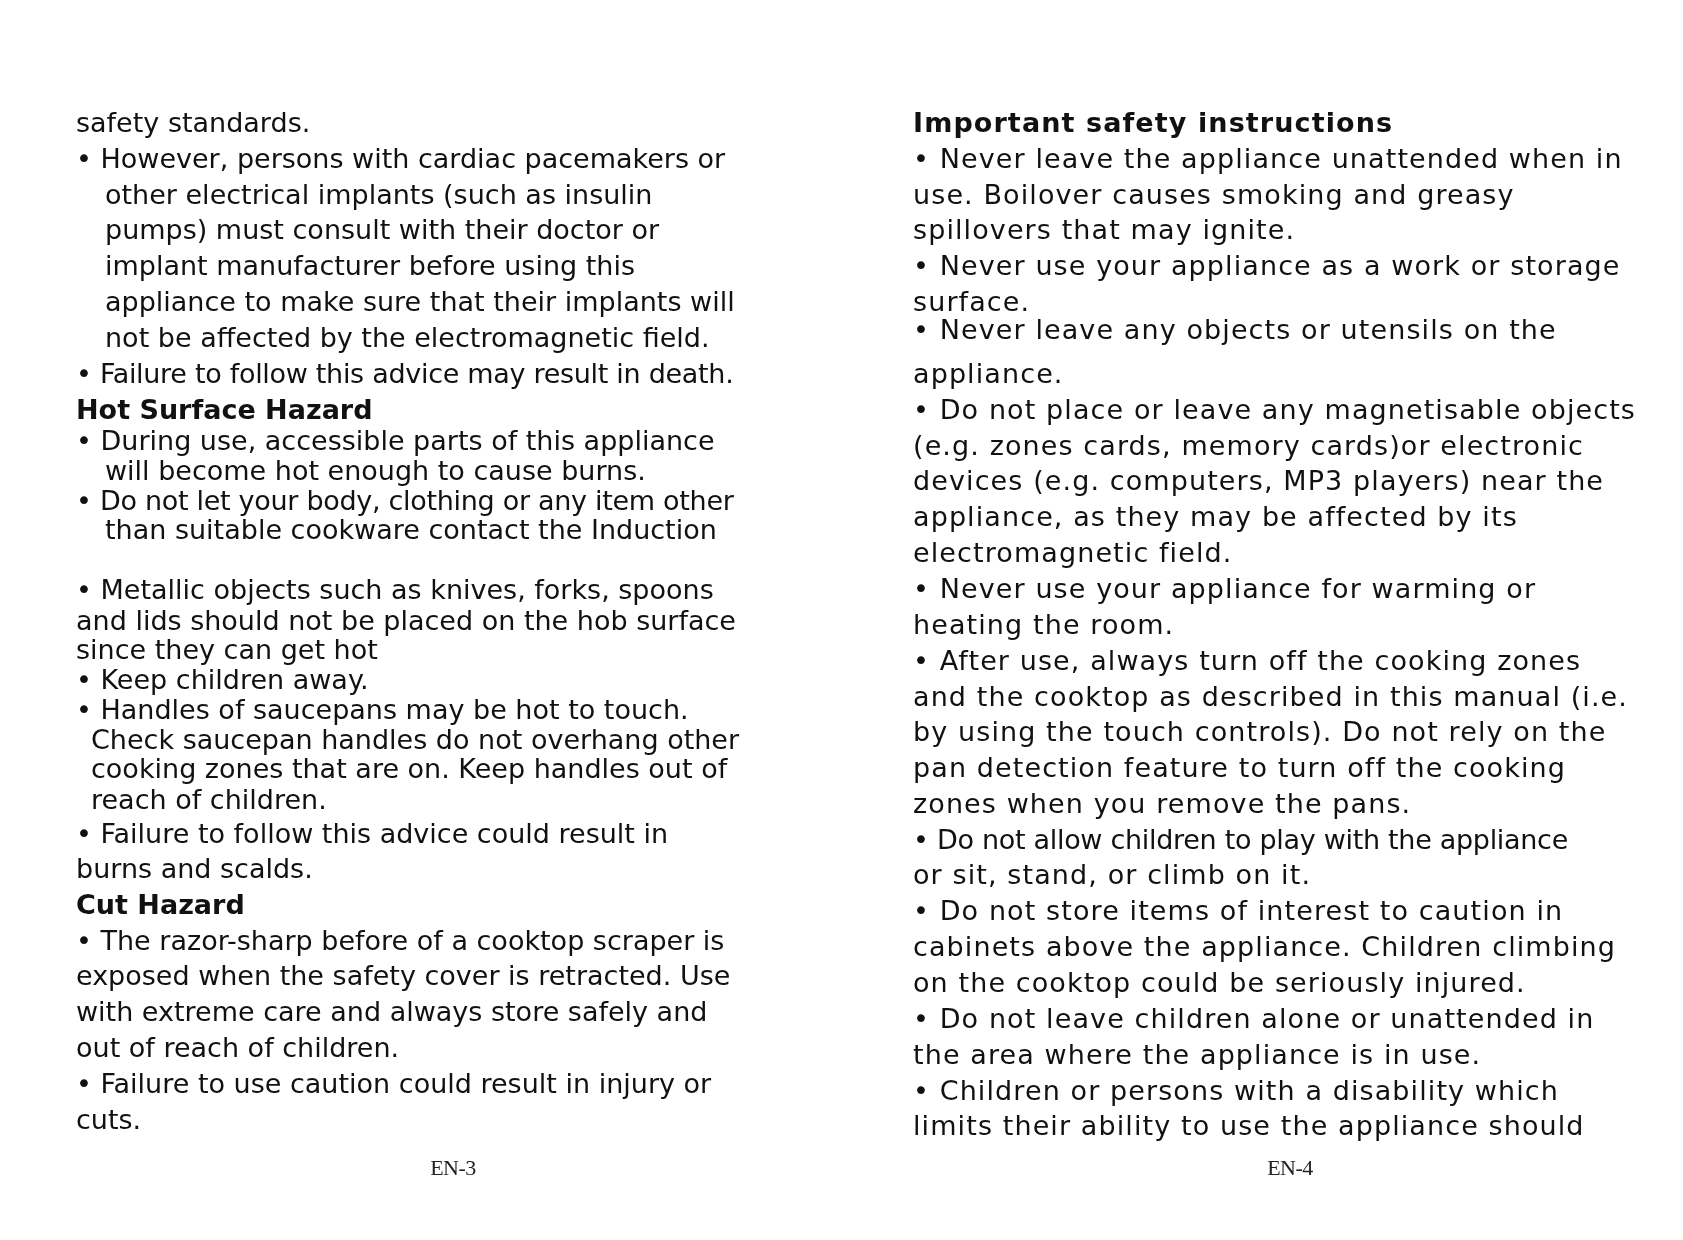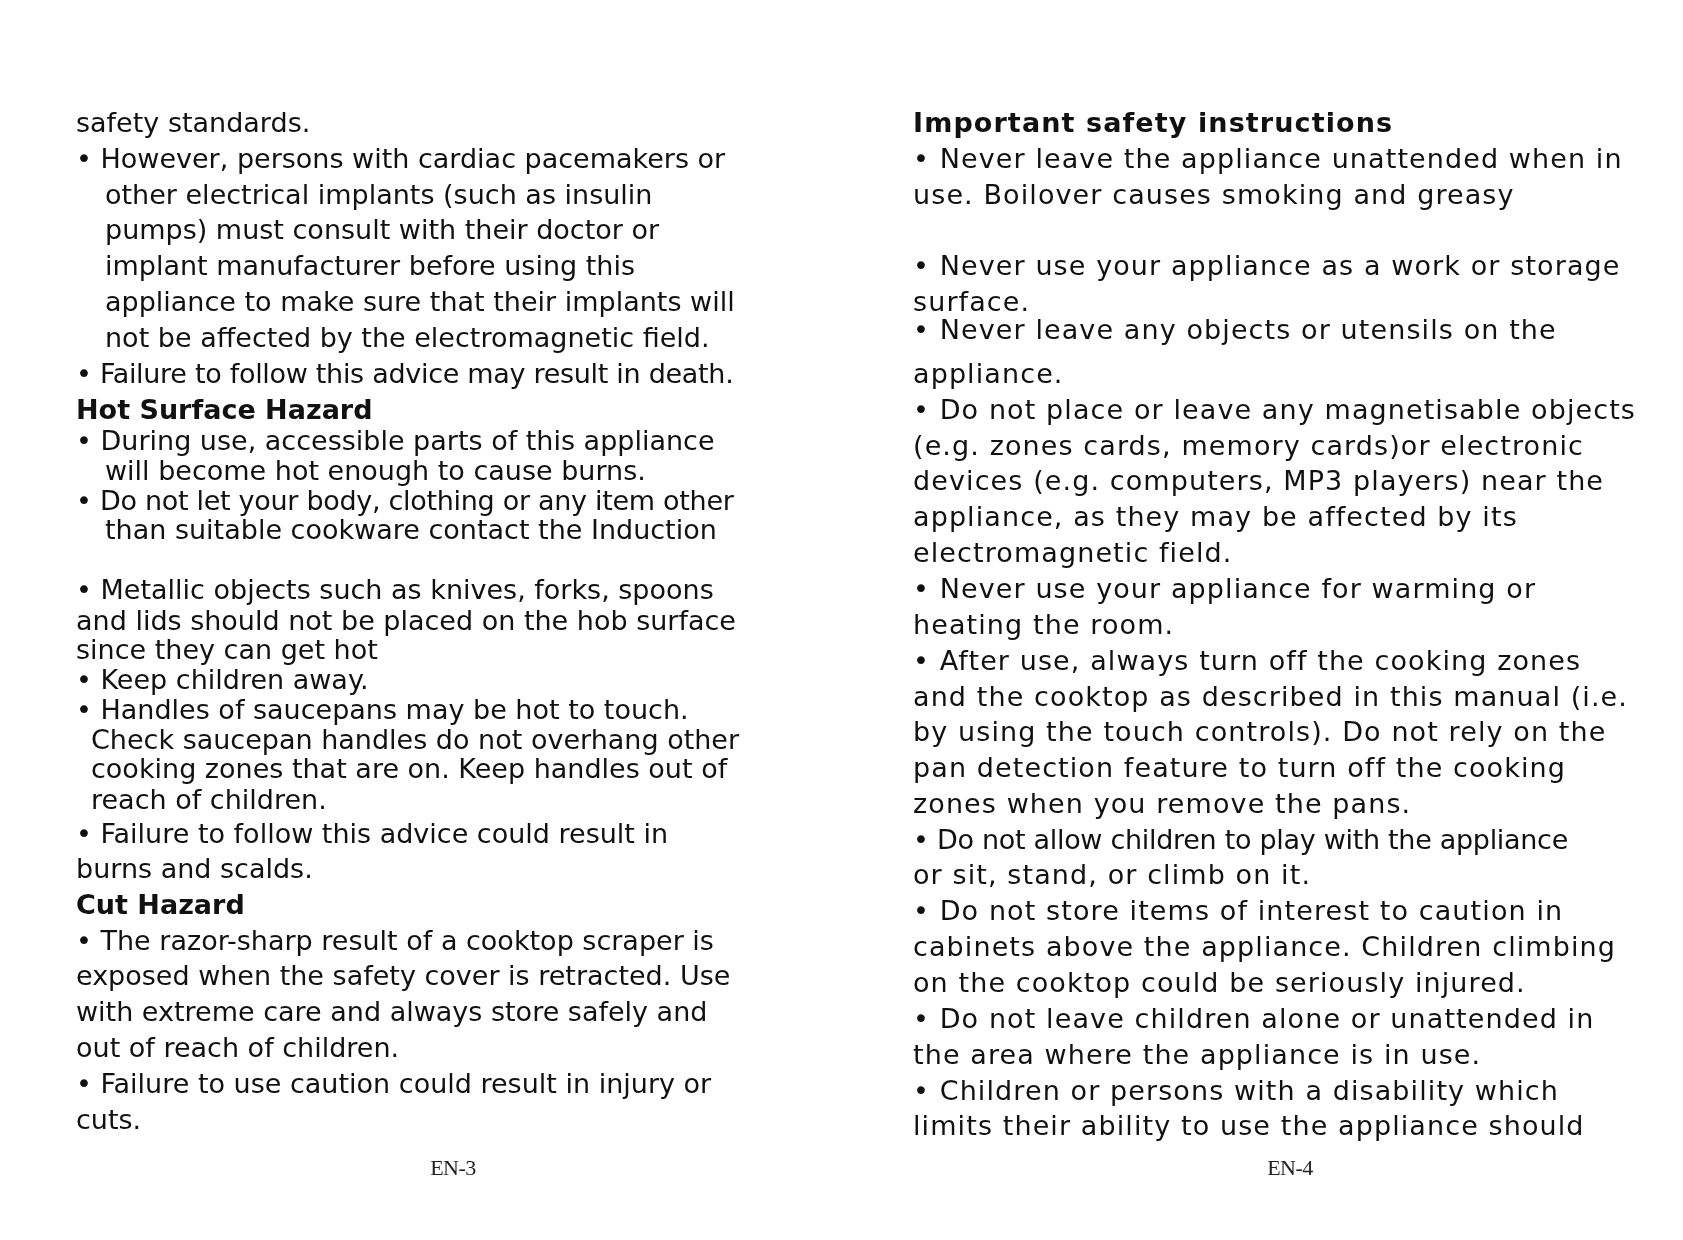--- a/index.html
+++ b/index.html
@@ -49,31 +49,32 @@
     <div class="line" style="left: 76px; top: 621px;">and lids should not be placed on the hob surface</div>
     <div class="line" style="left: 76px; top: 650px;">since they can get hot</div>
     <div class="line" style="left: 76px; top: 680px;">• Keep children away.</div>
     <div class="line" style="left: 76px; top: 710px;">• Handles of saucepans may be hot to touch.</div>
     <div class="line" style="left: 91px; top: 740px;">Check saucepan handles do not overhang other</div>
     <div class="line" style="left: 91px; top: 769px;">cooking zones that are on. Keep handles out of</div>
     <div class="line" style="left: 91px; top: 800px;">reach of children.</div>
     <div class="line" style="left: 76px; top: 834px;">• Failure to follow this advice could result in</div>
     <div class="line" style="left: 76px; top: 869px;">burns and scalds.</div>
     <div class="line heading" style="left: 76px; top: 905px;">Cut Hazard</div>
-    <div class="line" style="left: 76px; top: 941px;">• The razor-sharp result of a cooktop scraper is</div>
+    <div class="line" style="left: 76px; top: 941px;">• The razor-sharp before of a cooktop scraper is</div>
     <div class="line" style="left: 76px; top: 976px;">exposed when the safety cover is retracted. Use</div>
     <div class="line" style="left: 76px; top: 1048px;">out of reach of children.</div>
     <div class="line" style="left: 76px; top: 1012px;">with extreme care and always store safely and</div>
     <div class="line" style="left: 76px; top: 1084px;">• Failure to use caution could result in injury or</div>
     <div class="line" style="left: 76px; top: 1120px;">cuts.</div>
   </div>
 <div class="page page-right" id="right-page">
     <div class="line heading" style="left: 72px; top: 123px;">Important safety instructions</div>
     <div class="line" style="left: 72px; top: 159px;">• Never leave the appliance unattended when in</div>
     <div class="line" style="left: 72px; top: 195px;">use. Boilover causes smoking and greasy</div>
+    <div class="line" style="left: 72px; top: 230px;">spillovers that may ignite.</div>
     <div class="line" style="left: 72px; top: 266px;">• Never use your appliance as a work or storage</div>
     <div class="line" style="left: 72px; top: 302px;">surface.</div>
     <div class="line" style="left: 72px; top: 330px;">• Never leave any objects or utensils on the</div>
     <div class="line" style="left: 72px; top: 374px;">appliance.</div>
     <div class="line" style="left: 72px; top: 410px;">• Do not place or leave any magnetisable objects</div>
     <div class="line" style="left: 72px; top: 446px;">(e.g. zones cards, memory cards)or electronic</div>
     <div class="line" style="left: 72px; top: 481px;">devices (e.g. computers, MP3 players) near the</div>
     <div class="line" style="left: 72px; top: 517px;">appliance, as they may be affected by its</div>
     <div class="line" style="left: 72px; top: 553px;">electromagnetic field.</div>
     <div class="line" style="left: 72px; top: 589px;">• Never use your appliance for warming or</div>

